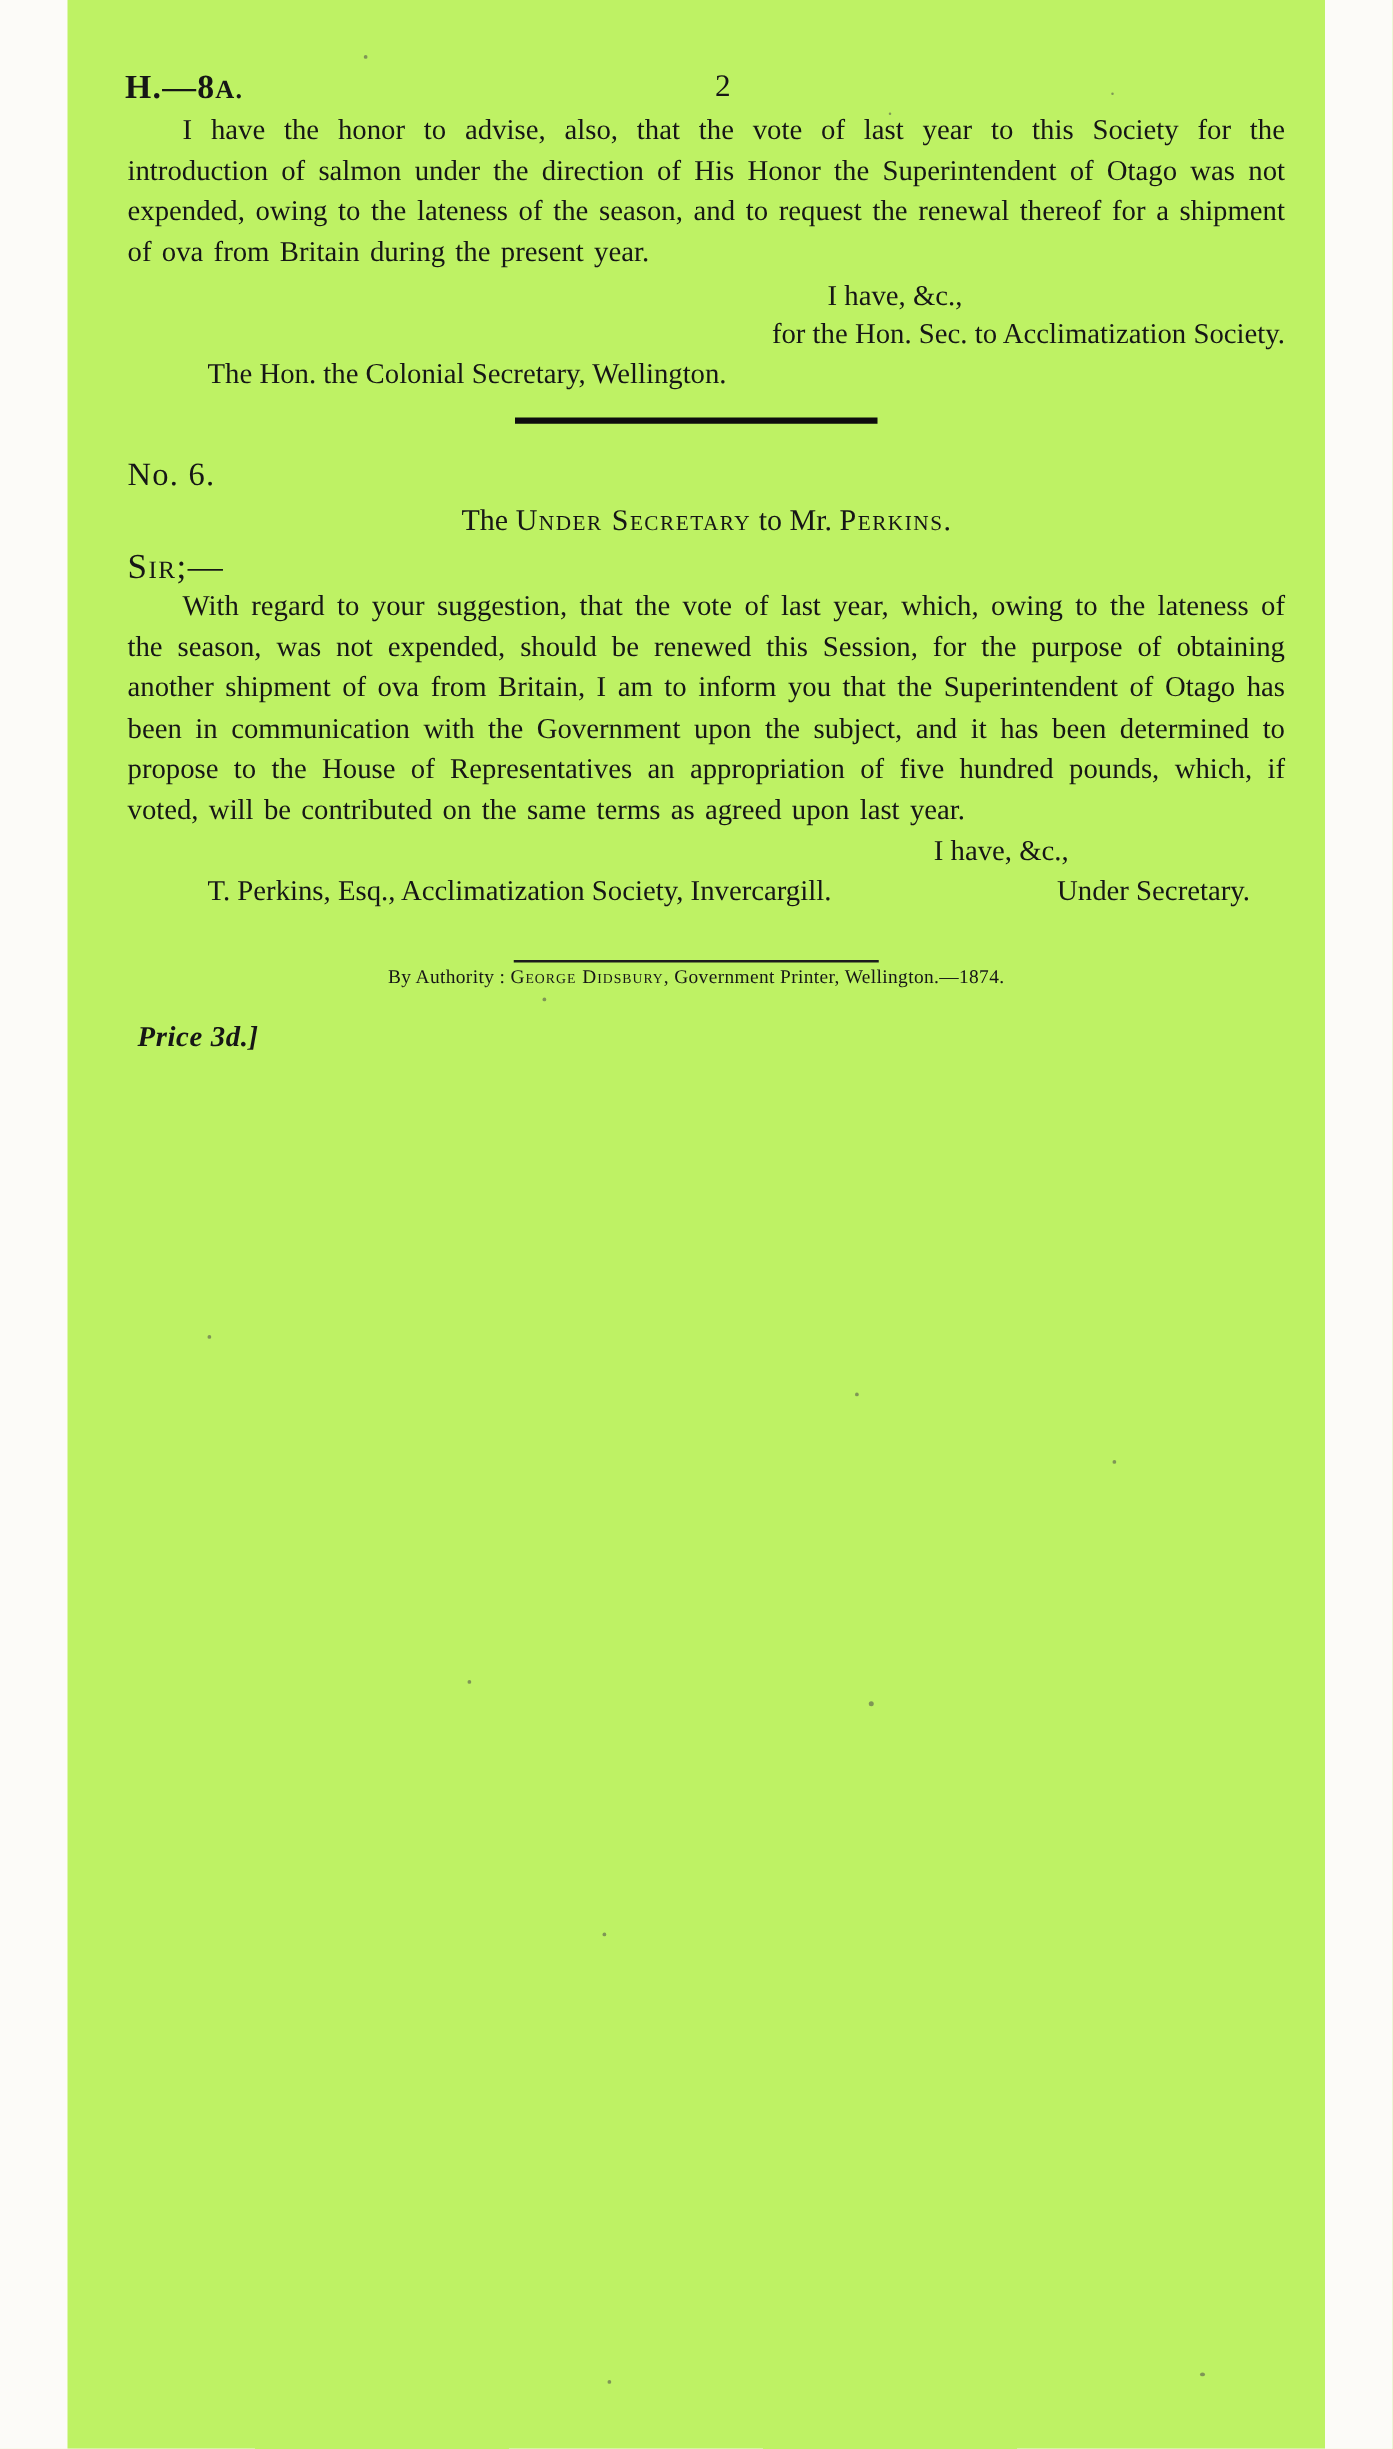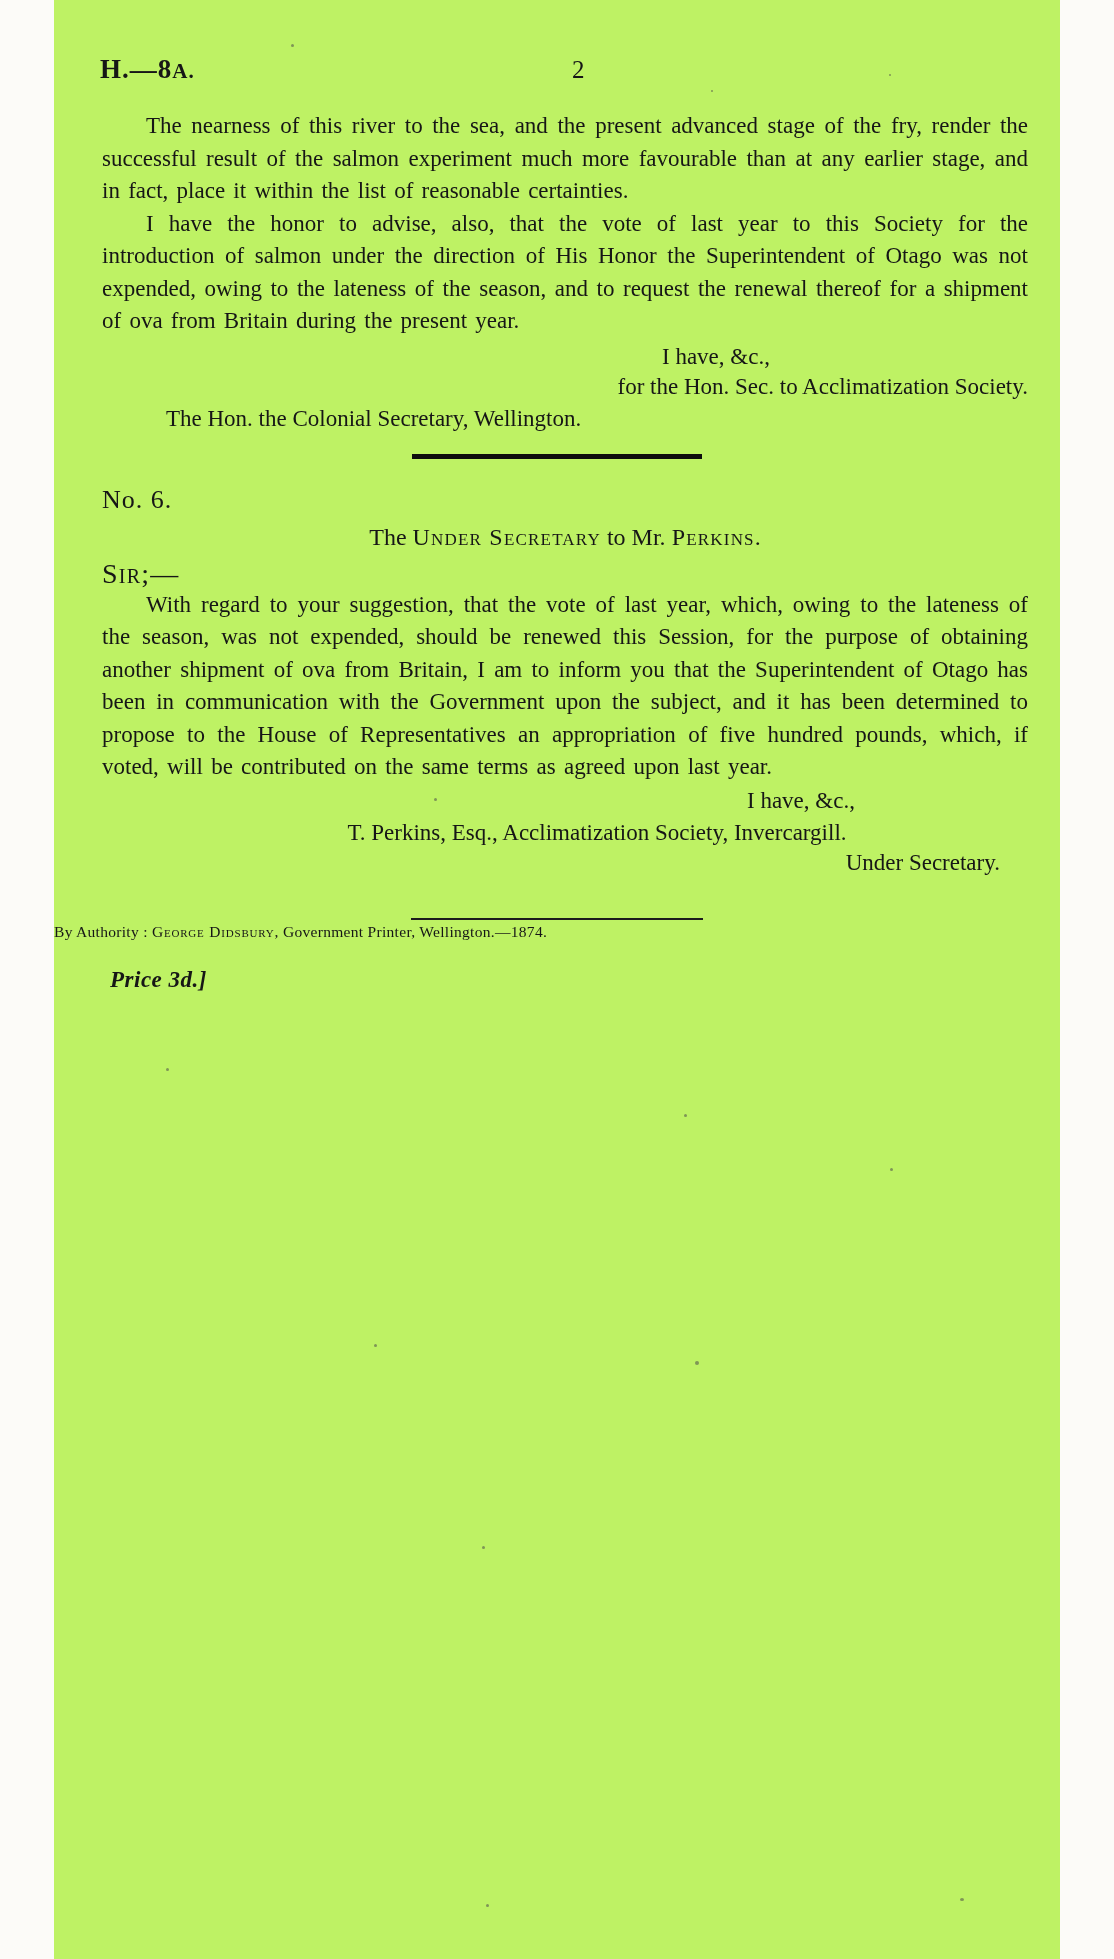--- a/index.html
+++ b/index.html
@@ -47,26 +47,26 @@
   }
 
   .number-heading { font-size:26px; font-weight:normal; letter-spacing:1px; }
   .letter-title   { font-size:24px; font-weight:normal; text-align:center; margin-top:9px; }
 
   .salutation-row { display:flex; font-size:28px; line-height:30px; margin-top:8px; }
   .dateline { margin-left:auto; margin-right:82px; }
 
   .l2-valediction { margin-left:645px; margin-top:2px; }
   .l2-signature   { margin-left:718px; }
-  .l2-lastrow     { display:flex; align-items:center; margin-top:2px;flex-direction:column; }
+  .l2-lastrow     { display:flex; align-items:center; margin-top:2px; }
   .l2-lastrow .addressee { margin-top:0; }
   .l2-role { margin-left:auto; margin-right:28px; font-size:23px; line-height:30px; }
 
   
-  .footer-block { margin-top:40px; }
+  .footer-block { margin-top:40px; text-align:center; }
   .footer-rule { width:292px; height:2px; background:#1c1c1c; margin:0 auto 3px auto; }
   .authority-line { font-size:15.5px; letter-spacing:0.3px; }
   .authority-line .smallcaps { letter-spacing:0.8px; }
   .price-note {
     margin-top:26px; margin-left:8px;
     font-size:23px; font-style:italic; font-weight:600;
     letter-spacing:0.5px;
   }
 
   
@@ -76,21 +76,20 @@
 <body>
 
 <div class="page">
 
   <div class="page-header">
     <span class="doc-ref"><span>H.—8</span><span class="ref-small">A.</span></span>
     <span class="page-num">2</span>
   </div>
 
   <section class="column">
-    <p class="body-para first-para">The nearness of this river to the sea, and the present advanced stage of the fry, render the successful result of the salmon experiment much more favourable than at any earlier stage, and in fact, place it within the list of reasonable certainties.</p>
     <p class="body-para">I have the honor to advise, also, that the vote of last year to this Society for the introduction of salmon under the direction of His Honor the Superintendent of Otago was not expended, owing to the lateness of the season, and to request the renewal thereof for a shipment of ova from Britain during the present year.</p>
     <div class="sig-line l1-valediction">I have, &amp;c.,</div>
     <div class="sig-role">for the Hon. Sec. to Acclimatization Society.</div>
     <div class="addressee">The Hon. the Colonial Secretary, Wellington.</div>
   </section>
 
   <div class="section-divider"></div>
 
   <section class="column">
     <h2 class="number-heading">No. 6.</h2>

